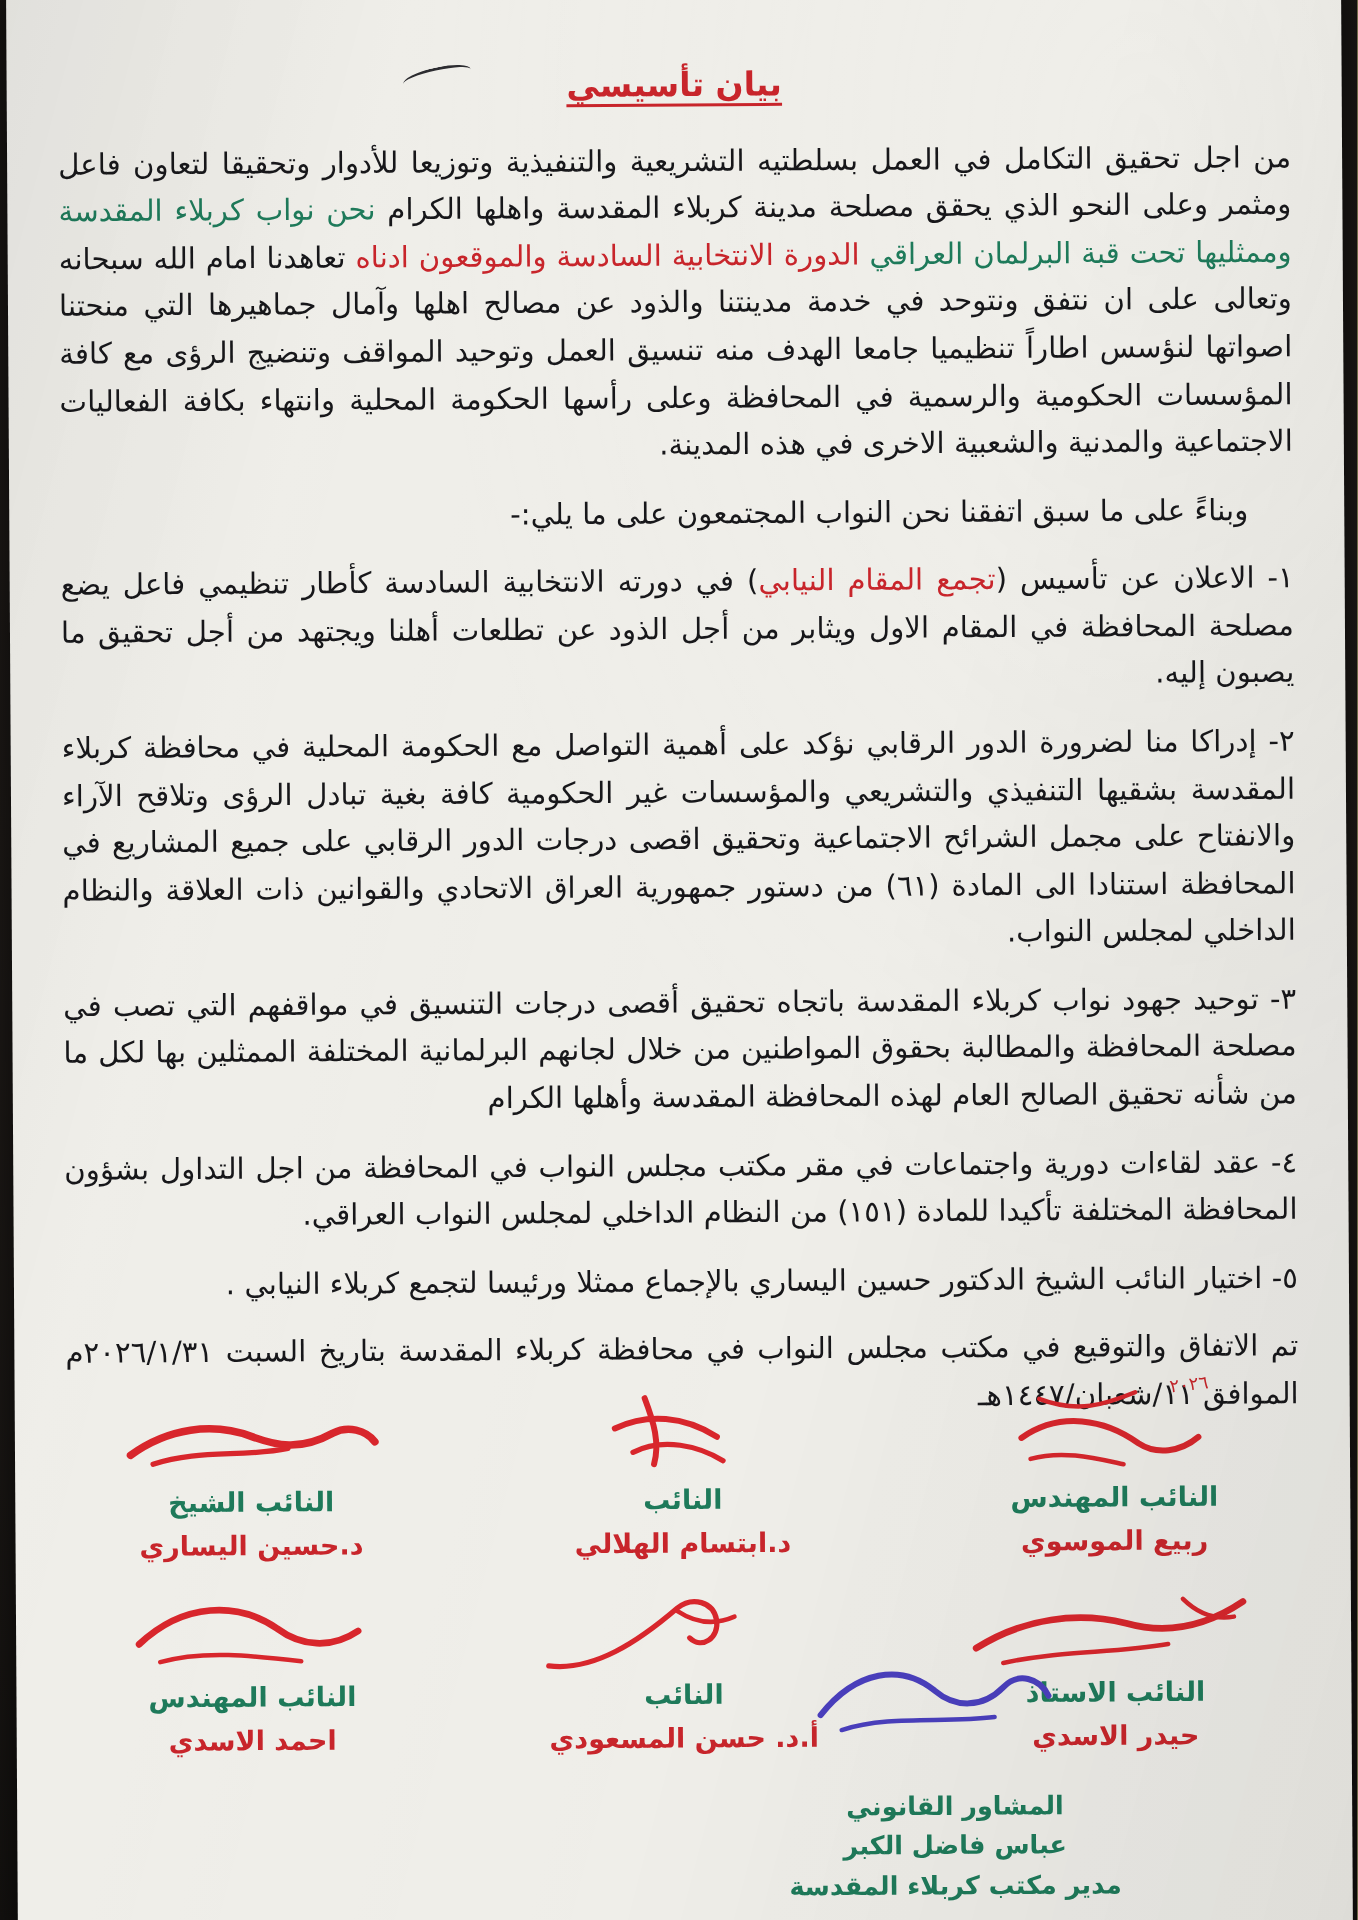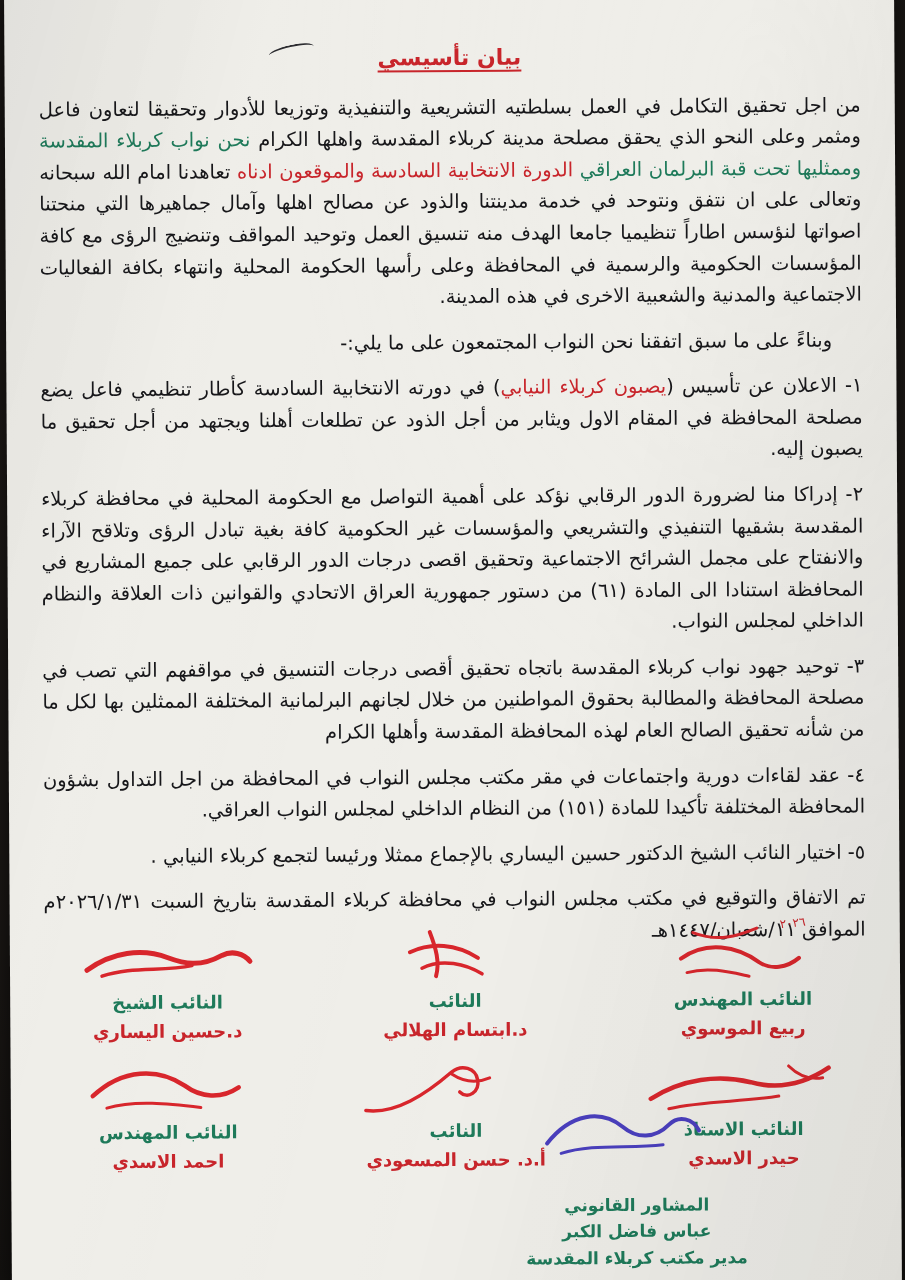--- a/index.html
+++ b/index.html
@@ -149,21 +149,21 @@
 
       <div class="title">بيان تأسيسي</div>
 
       <p class="para">
         <span>من اجل تحقيق التكامل في العمل بسلطتيه التشريعية والتنفيذية وتوزيعا للأدوار وتحقيقا لتعاون فاعل ومثمر وعلى النحو الذي يحقق مصلحة مدينة كربلاء المقدسة واهلها الكرام </span><span class="green">نحن نواب كربلاء المقدسة وممثليها تحت قبة البرلمان العراقي </span><span class="red">الدورة الانتخابية السادسة والموقعون ادناه </span><span>تعاهدنا امام الله سبحانه وتعالى على ان نتفق ونتوحد في خدمة مدينتنا والذود عن مصالح اهلها وآمال جماهيرها التي منحتنا اصواتها لنؤسس اطاراً تنظيميا جامعا الهدف منه تنسيق العمل وتوحيد المواقف وتنضيج الرؤى مع كافة المؤسسات الحكومية والرسمية في المحافظة وعلى رأسها الحكومة المحلية وانتهاء بكافة الفعاليات الاجتماعية والمدنية والشعبية الاخرى في هذه المدينة.</span>
       </p>
 
       <p class="para indent">وبناءً على ما سبق اتفقنا نحن النواب المجتمعون على ما يلي:-</p>
 
       <p class="para numbered">
-        <span>١- الاعلان عن تأسيس (</span><span class="red">يصبون كربلاء النيابي</span><span>) في دورته الانتخابية السادسة كأطار تنظيمي فاعل يضع مصلحة المحافظة في المقام الاول ويثابر من أجل الذود عن تطلعات أهلنا ويجتهد من أجل تحقيق ما يصبون إليه.</span>
+        <span>١- الاعلان عن تأسيس (</span><span class="red">تجمع المقام النيابي</span><span>) في دورته الانتخابية السادسة كأطار تنظيمي فاعل يضع مصلحة المحافظة في المقام الاول ويثابر من أجل الذود عن تطلعات أهلنا ويجتهد من أجل تحقيق ما يصبون إليه.</span>
       </p>
 
       <p class="para numbered">٢- إدراكا منا لضرورة الدور الرقابي نؤكد على أهمية التواصل مع الحكومة المحلية في محافظة كربلاء المقدسة بشقيها التنفيذي والتشريعي والمؤسسات غير الحكومية كافة بغية تبادل الرؤى وتلاقح الآراء والانفتاح على مجمل الشرائح الاجتماعية وتحقيق اقصى درجات الدور الرقابي على جميع المشاريع في المحافظة استنادا الى المادة (٦١) من دستور جمهورية العراق الاتحادي والقوانين ذات العلاقة والنظام الداخلي لمجلس النواب.</p>
 
       <p class="para numbered">٣- توحيد جهود نواب كربلاء المقدسة باتجاه تحقيق أقصى درجات التنسيق في مواقفهم التي تصب في مصلحة المحافظة والمطالبة بحقوق المواطنين من خلال لجانهم البرلمانية المختلفة الممثلين بها لكل ما من شأنه تحقيق الصالح العام لهذه المحافظة المقدسة وأهلها الكرام</p>
 
       <p class="para numbered">٤- عقد لقاءات دورية واجتماعات في مقر مكتب مجلس النواب في المحافظة من اجل التداول بشؤون المحافظة المختلفة تأكيدا للمادة (١٥١) من النظام الداخلي لمجلس النواب العراقي.</p>
 
       <p class="para numbered">٥- اختيار النائب الشيخ الدكتور حسين اليساري بالإجماع ممثلا ورئيسا لتجمع كربلاء النيابي .</p>
 

